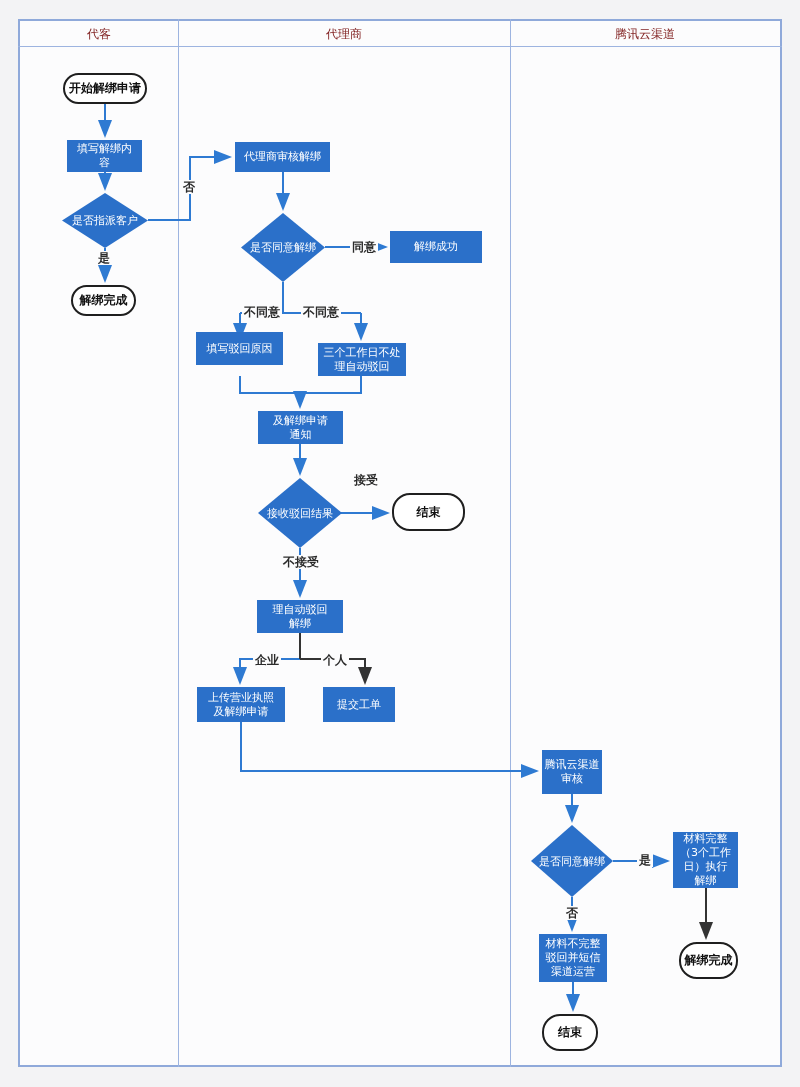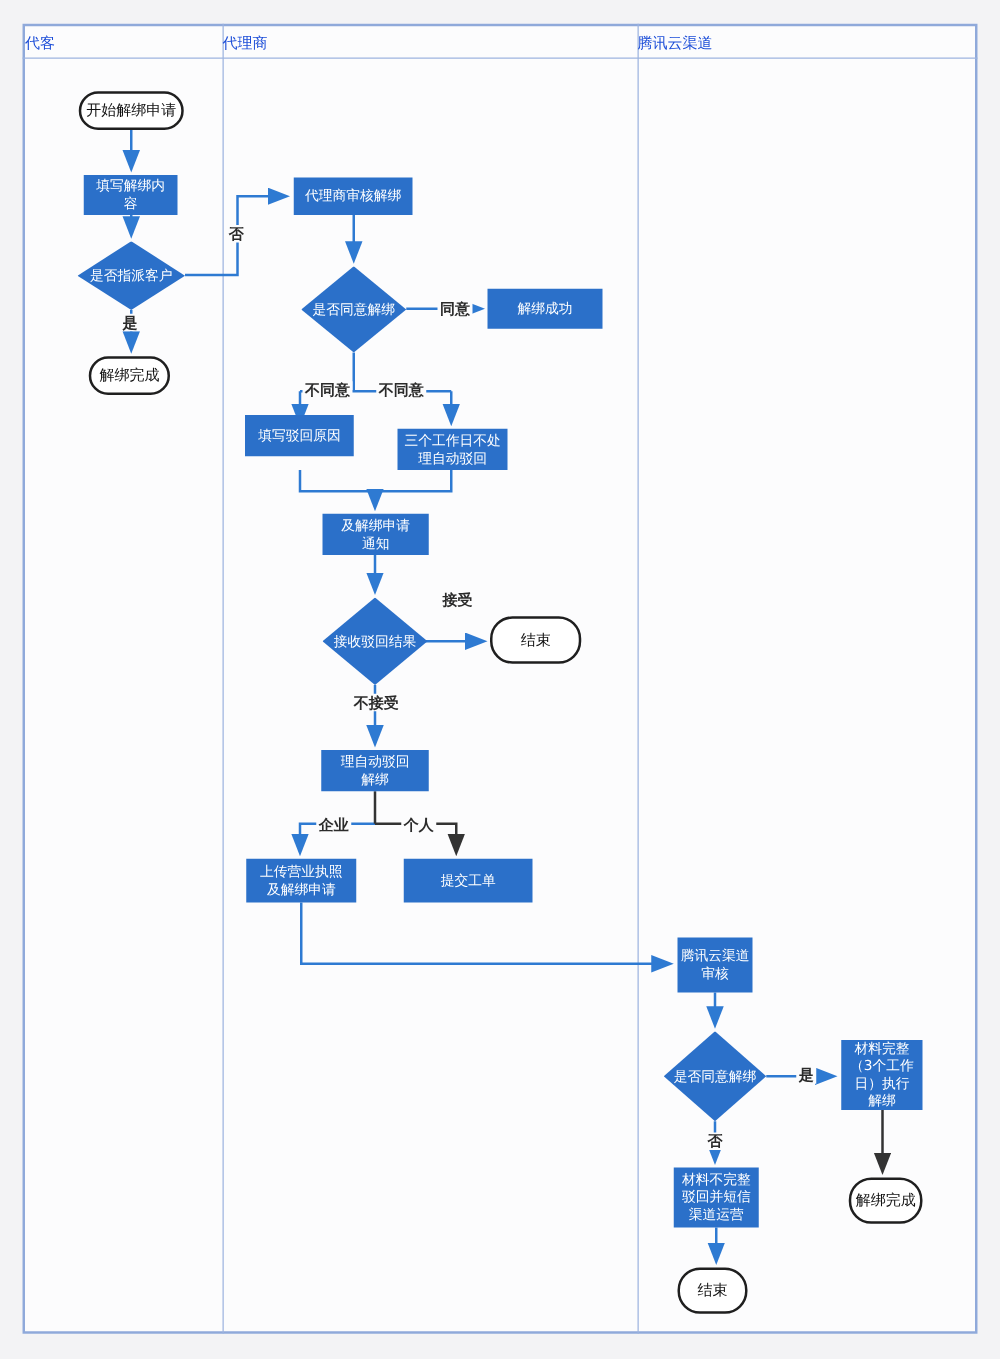--- a/index.html
+++ b/index.html
@@ -3,29 +3,29 @@
 <meta charset="utf-8">
 <style>
   * { margin:0; padding:0; box-sizing:border-box; }
   html,body { background:#f3f3f5; }
   body { font-family:"DejaVu Sans","Liberation Sans",sans-serif; }
   .page { position:relative; width:800px; height:1087px; background:#f3f3f5; overflow:hidden; }
   .frame { position:absolute; left:18px; top:19px; width:764px; height:1048px;
            border:2px solid #8fa9da; background:#fcfcfd; }
   .vline { position:absolute; top:19px; width:1px; height:1048px; background:#9db4e0; }
   .hline-header { position:absolute; left:18px; top:46px; width:764px; height:1px; background:#9db4e0; }
-  .lane-header { position:absolute; top:25px; height:18px; text-align:left;
-                 font-size:12px; color:#1d4ed8; line-height:18px; }
+  .lane-header { position:absolute; top:25px; height:18px; text-align:center;
+                 font-size:12px; color:#7f1d1d; line-height:18px; }
   svg.edges { position:absolute; left:0; top:0; width:800px; height:1087px; }
   .node { position:absolute; display:flex; align-items:center; justify-content:center;
           text-align:center; white-space:pre-line; }
   .rect { background:#2b70c9; color:#ffffff; font-size:11px; line-height:14px; }
   .diamond { background:#2b70c9; color:#ffffff; font-size:11px; line-height:13px;
              clip-path:polygon(50% 0, 100% 50%, 50% 100%, 0 50%); }
-  .terminal { background:#ffffff; color:#111111; font-size:12px; font-weight:normal;
+  .terminal { background:#ffffff; color:#111111; font-size:12px; font-weight:bold;
               border:2px solid #1f1f1f; border-radius:16px; }
   .terminal.big { border-radius:18px; }
   .elabel { position:absolute; transform:translate(-50%,-50%); font-size:12px; font-weight:bold;
             color:#2b2b2b; background:#fcfcfd; padding:0 2px; line-height:14px; white-space:nowrap; }
 </style>
 </head>
 <body>
 
 <div class="page">
 
@@ -91,21 +91,21 @@
   <div class="node rect" style="left:318px;top:343px;width:88px;height:33px">三个工作日不处
 理自动驳回</div>
   <div class="node rect" style="left:258px;top:411px;width:85px;height:33px">及解绑申请
 通知</div>
   <div class="node diamond" style="left:258px;top:478px;width:84px;height:70px">接收驳回结果</div>
   <div class="node terminal big" style="left:392px;top:493px;width:73px;height:38px">结束</div>
   <div class="node rect" style="left:257px;top:600px;width:86px;height:33px">理自动驳回
 解绑</div>
   <div class="node rect" style="left:197px;top:687px;width:88px;height:35px">上传营业执照
 及解绑申请</div>
-  <div class="node rect" style="left:323px;top:687px;width:103px;height:35px">提交工单</div>
+  <div class="node rect" style="left:323px;top:687px;width:72px;height:35px">提交工单</div>
 
   <div class="node rect" style="left:542px;top:750px;width:60px;height:44px">腾讯云渠道
 审核</div>
   <div class="node diamond" style="left:531px;top:825px;width:82px;height:72px">是否同意解绑</div>
   <div class="node rect" style="left:673px;top:832px;width:65px;height:56px">材料完整
 （3个工作
 日）执行
 解绑</div>
   <div class="node rect" style="left:539px;top:934px;width:68px;height:48px">材料不完整
 驳回并短信

